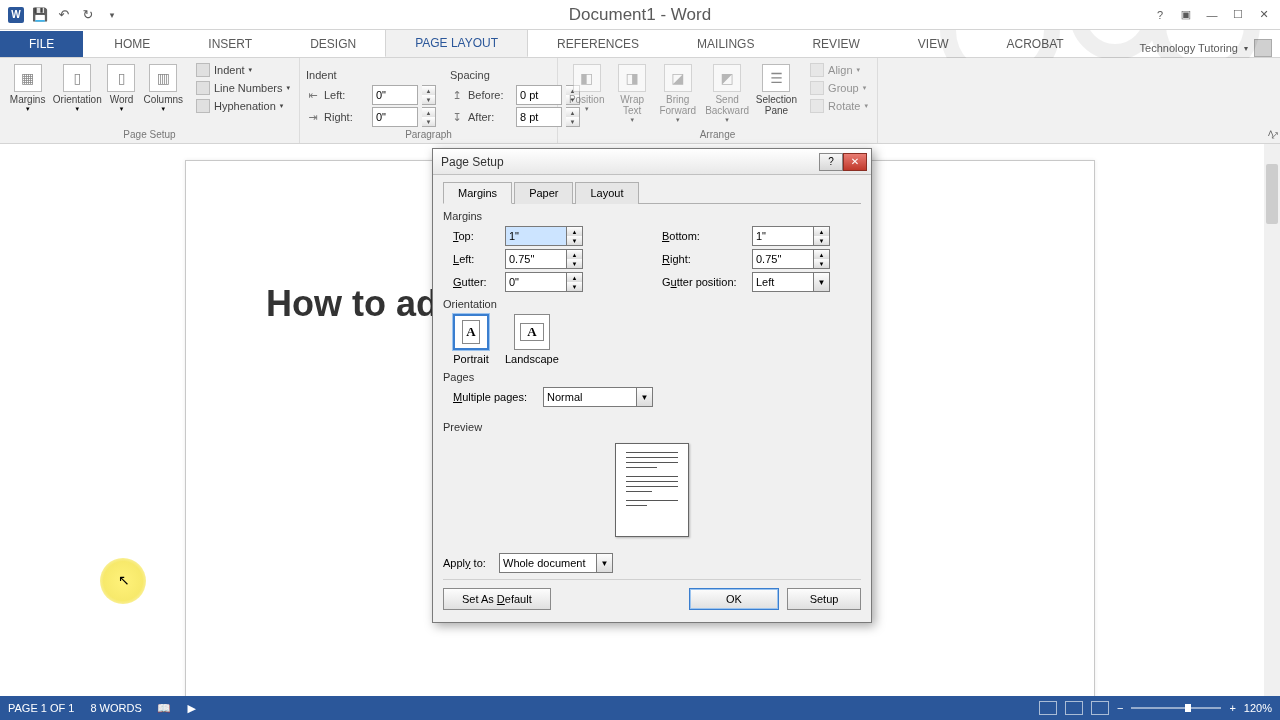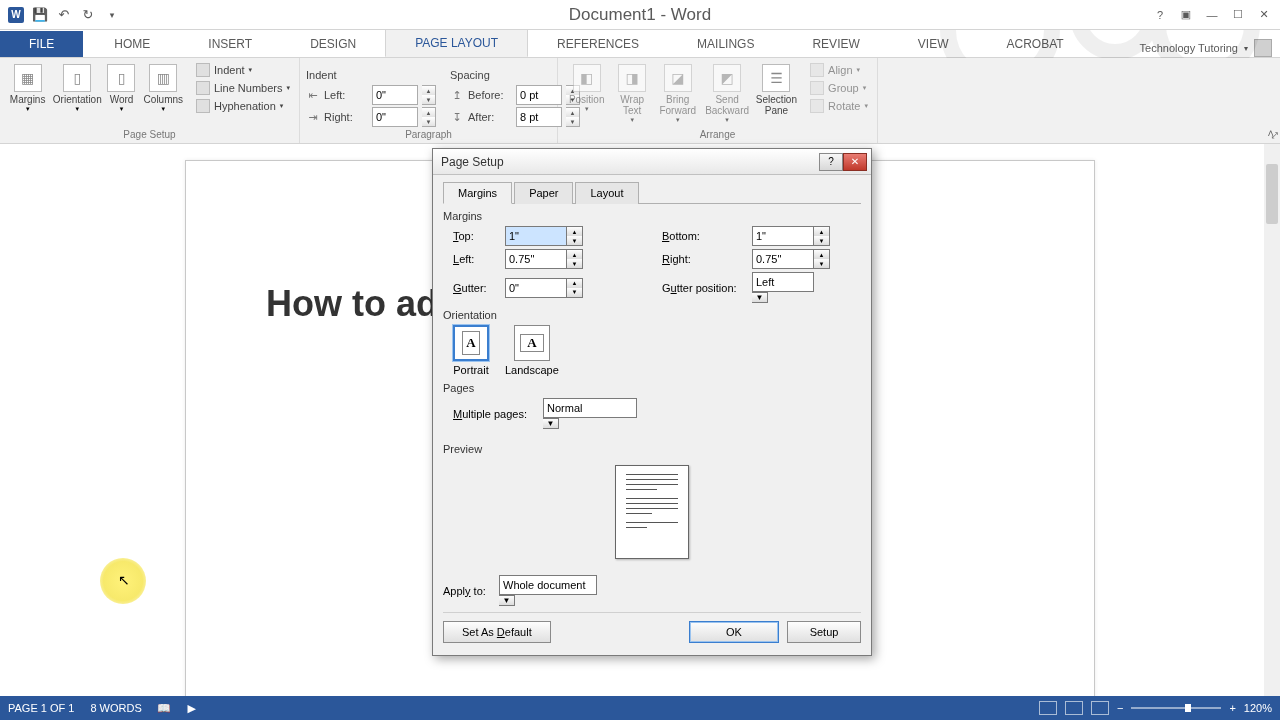--- a/index.html
+++ b/index.html
@@ -65,21 +65,21 @@
 .dialog .section{margin-bottom:6px;}
 .dialog .section .seclabel{font-size:11px;color:#333;margin-bottom:4px;}
 .dialog .mrow{display:flex;align-items:center;margin-bottom:3px;}
 .dialog .mrow .mlabel{width:62px;padding-left:10px;}
 .dialog .mrow .half{width:50%;display:flex;align-items:center;}
 .dinput{height:20px;border:1px solid #7a7a7a;background:#fff;padding:0 3px;font-size:11px;}
 .dspinwrap{display:flex;}
 .dspinwrap input{width:62px;}
 .dspinwrap .sp{width:16px;display:flex;flex-direction:column;border:1px solid #7a7a7a;border-left:none;}
 .dspinwrap .sp div{flex:1;background:linear-gradient(#fdfdfd,#dcdcdc);display:flex;align-items:center;justify-content:center;font-size:6px;cursor:pointer;}
-.dselectwrap{display:flex;flex-direction:column;}
+.dselectwrap{display:flex;}
 .dselectwrap input{width:62px;}
 .dselectwrap .dd{width:16px;border:1px solid #7a7a7a;border-left:none;background:linear-gradient(#fdfdfd,#dcdcdc);display:flex;align-items:center;justify-content:center;font-size:8px;cursor:pointer;}
 .orient{display:flex;gap:16px;padding-left:10px;}
 .orient .obox{display:flex;flex-direction:column;align-items:center;cursor:pointer;}
 .orient .oicon{width:36px;height:36px;border:1px solid #888;background:#fff;display:flex;align-items:center;justify-content:center;margin-bottom:3px;}
 .orient .obox.selected .oicon{border:2px solid #3a7ecf;box-shadow:0 0 0 1px #9ac3ef;}
 .orient .oicon .pg{border:1px solid #888;background:#fff;display:flex;align-items:center;justify-content:center;font-family:serif;font-size:13px;font-weight:bold;}
 .preview{display:flex;justify-content:center;padding:6px 0 10px;}
 .preview .pv{width:74px;height:94px;border:1px solid #666;background:#fff;box-shadow:1px 1px 2px rgba(0,0,0,0.25);padding:8px 10px;}
 .preview .pv .ln{height:1px;background:#555;margin-bottom:4px;}

